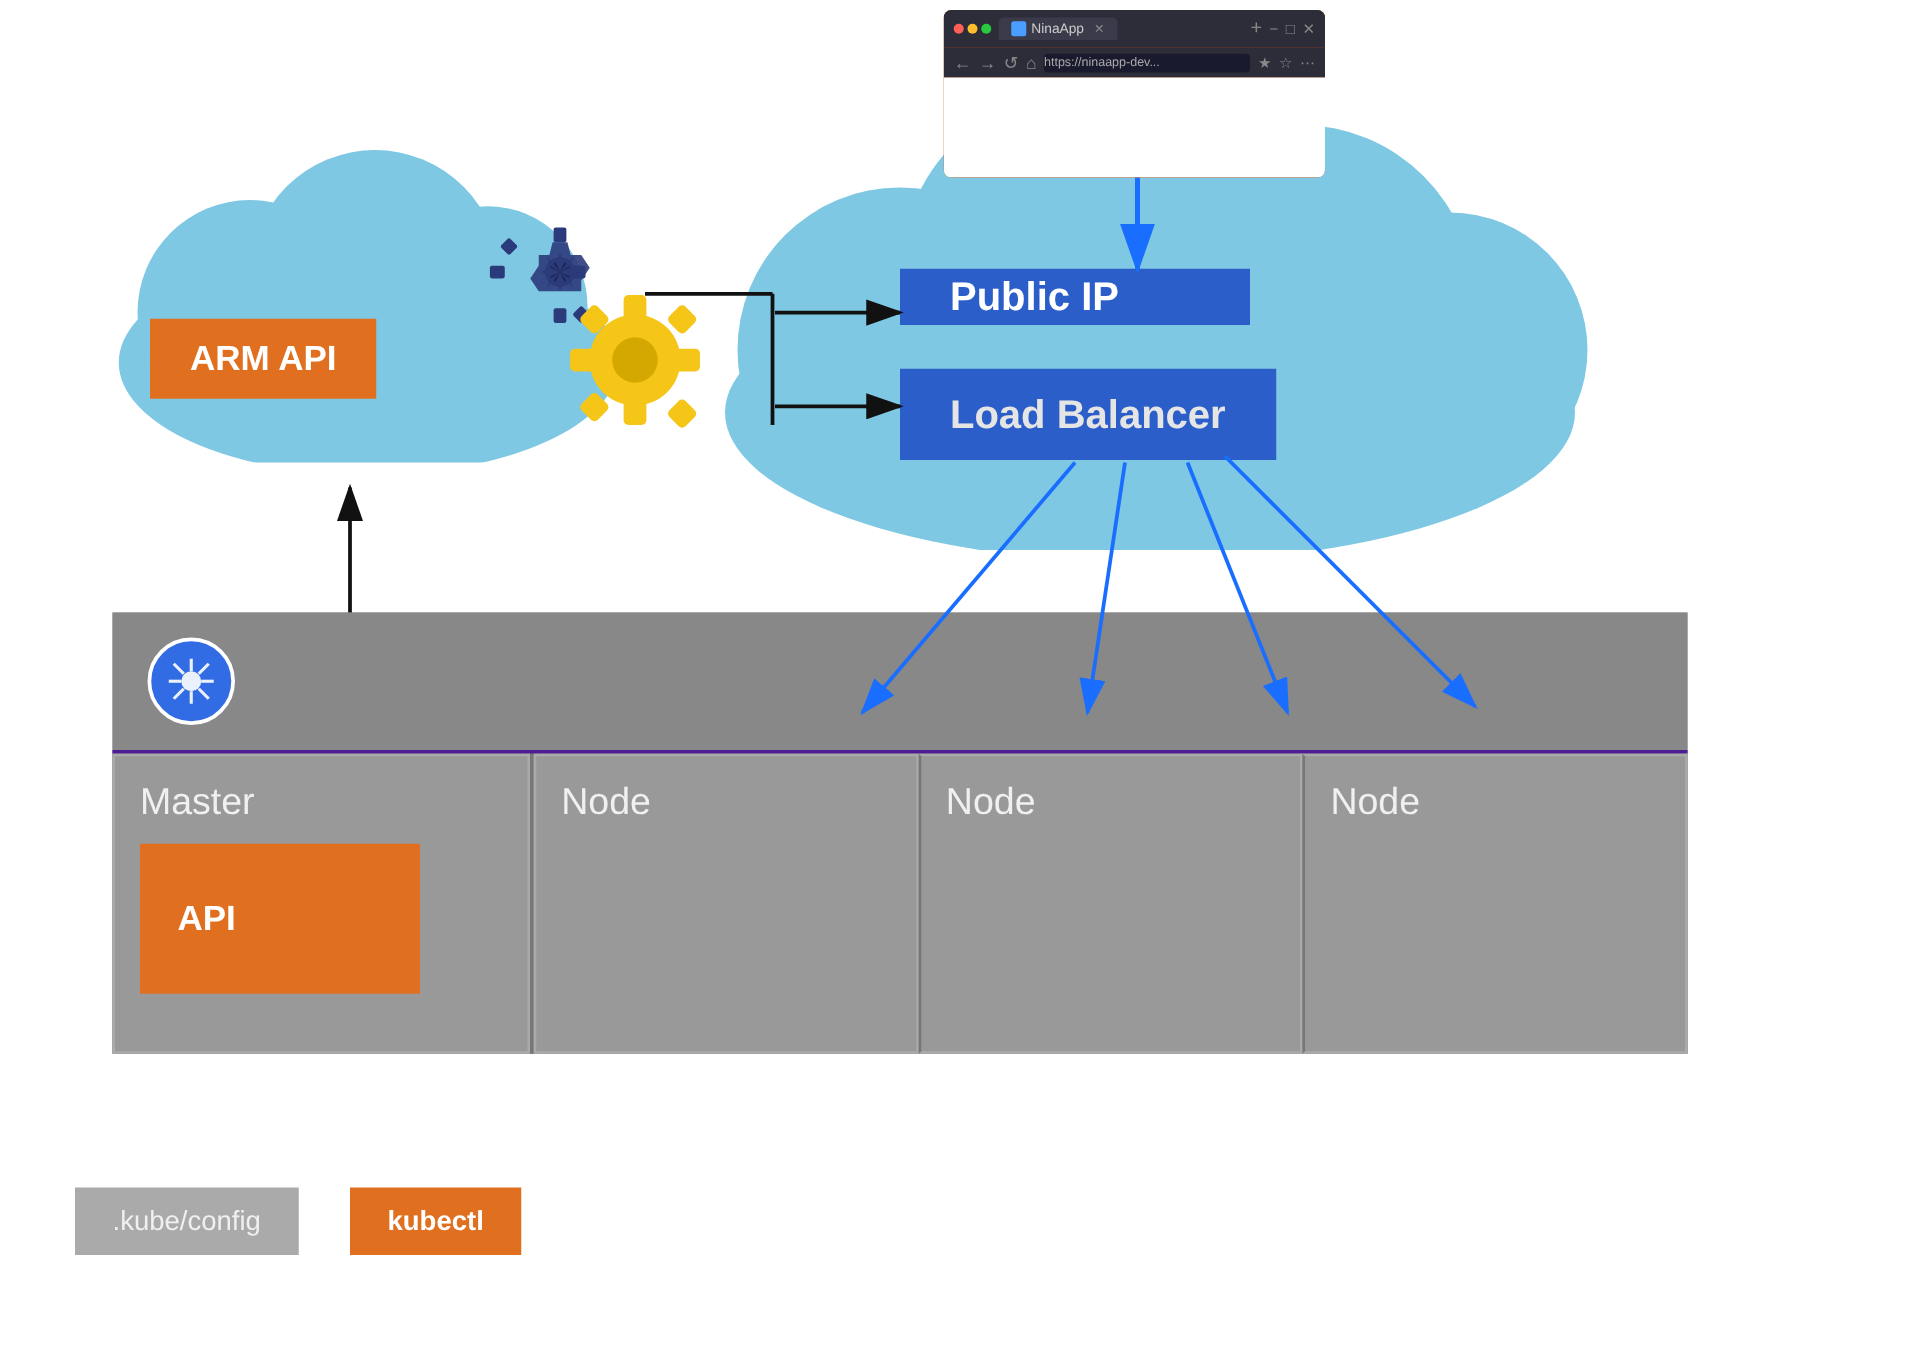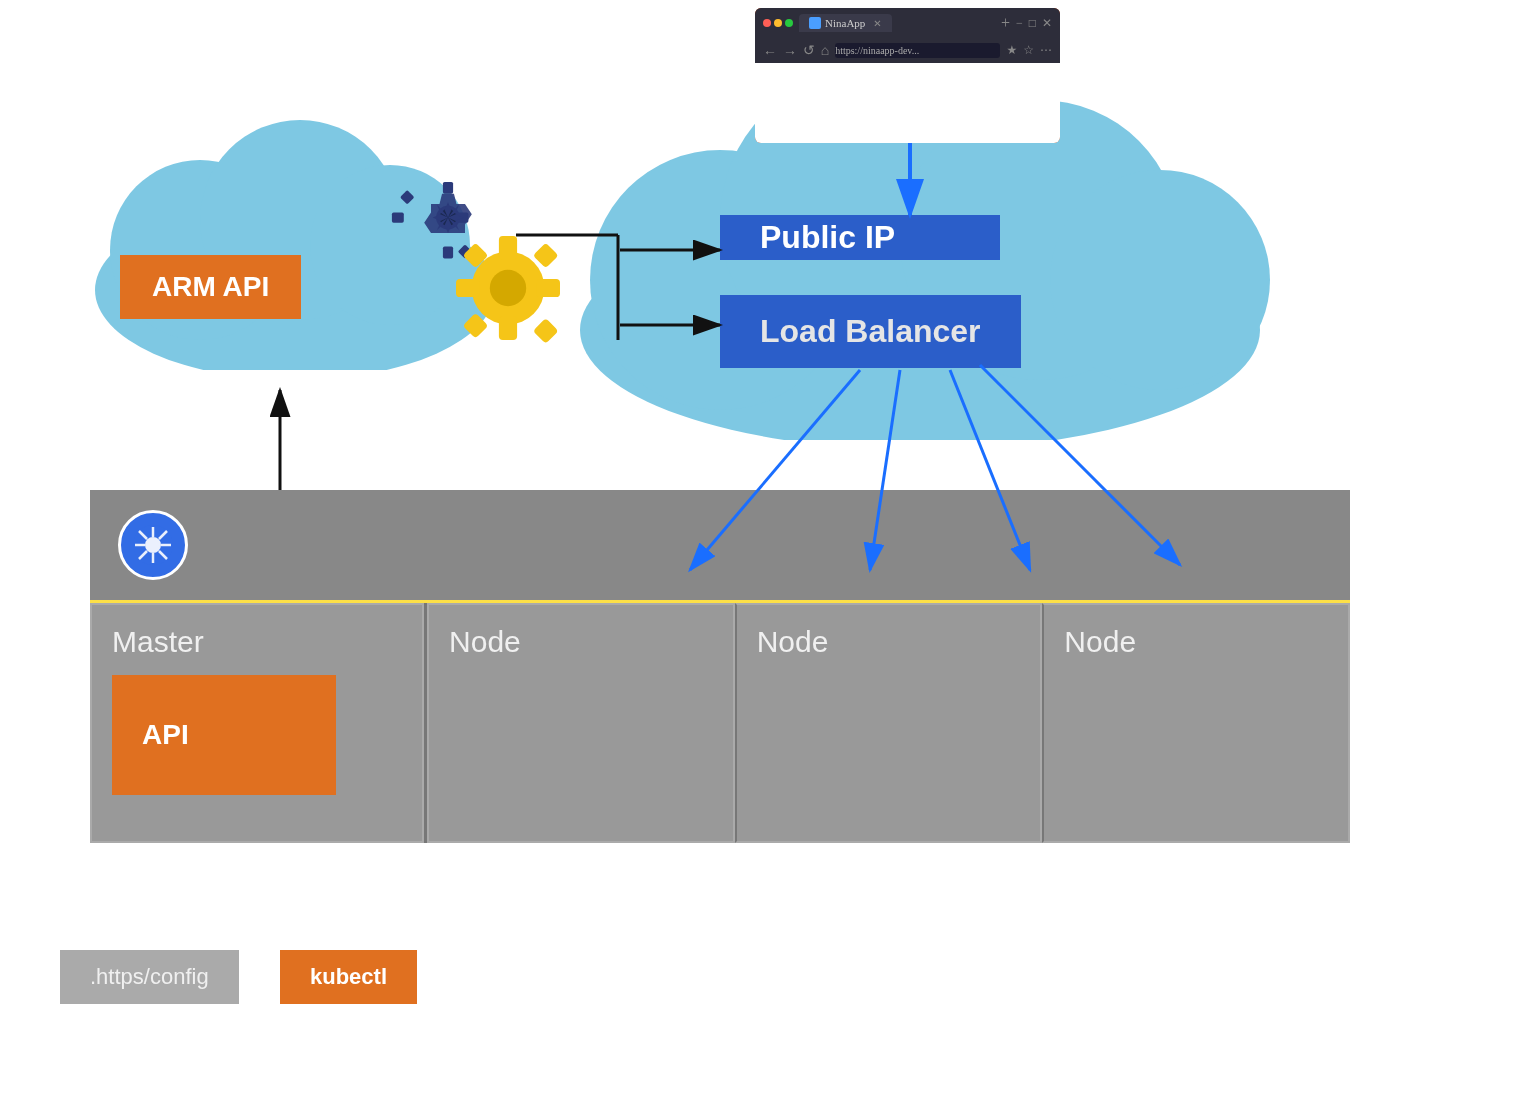--- a/index.html
+++ b/index.html
@@ -15,21 +15,20 @@
     
     .browser-window {
       position: absolute;
       left: 760px;
       top: 10px;
       width: 300px;
       background: #c2410c;
       border-radius: 6px;
       overflow: hidden;
       z-index: 20;
-      font-family: Liberation Serif, serif;
     }
     .browser-toolbar {
       background: #2d2d3a;
       padding: 6px 8px;
       display: flex;
       align-items: center;
       gap: 6px;
     }
     .browser-dots {
       display: flex;
@@ -153,21 +152,21 @@
       display: flex;
       align-items: center;
       justify-content: center;
       border: 3px solid #ffffff;
     }
 
     
     .cluster-nodes {
       display: flex;
       background: #888;
-      border-top: 3px solid #fde047;
+      border-top: 3px solid #4c1d95;
     }
 
     .node-box {
       flex: 1;
       background: #999;
       border: 2px solid #aaa;
       min-height: 240px;
       padding: 20px;
       position: relative;
     }
@@ -383,21 +382,21 @@
       <div class="node-label">Node</div>
     </div>
 
     <div class="node-box">
       <div class="node-label">Node</div>
     </div>
   </div>
 </div>
 
 <div class="kube-config-box">
-  <span>.https/config</span>
+  <span>.kube/config</span>
 </div>
 <div class="kubectl-box">
   <span>kubectl</span>
 </div>
 
 <svg class="arrows-svg" xmlns="http://www.w3.org/2000/svg">
   <defs>
     <marker id="arrowBlue" markerWidth="10" markerHeight="7" refX="9" refY="3.5" orient="auto">
       <polygon points="0 0, 10 3.5, 0 7" fill="#1a6eff"></polygon>
     </marker>

